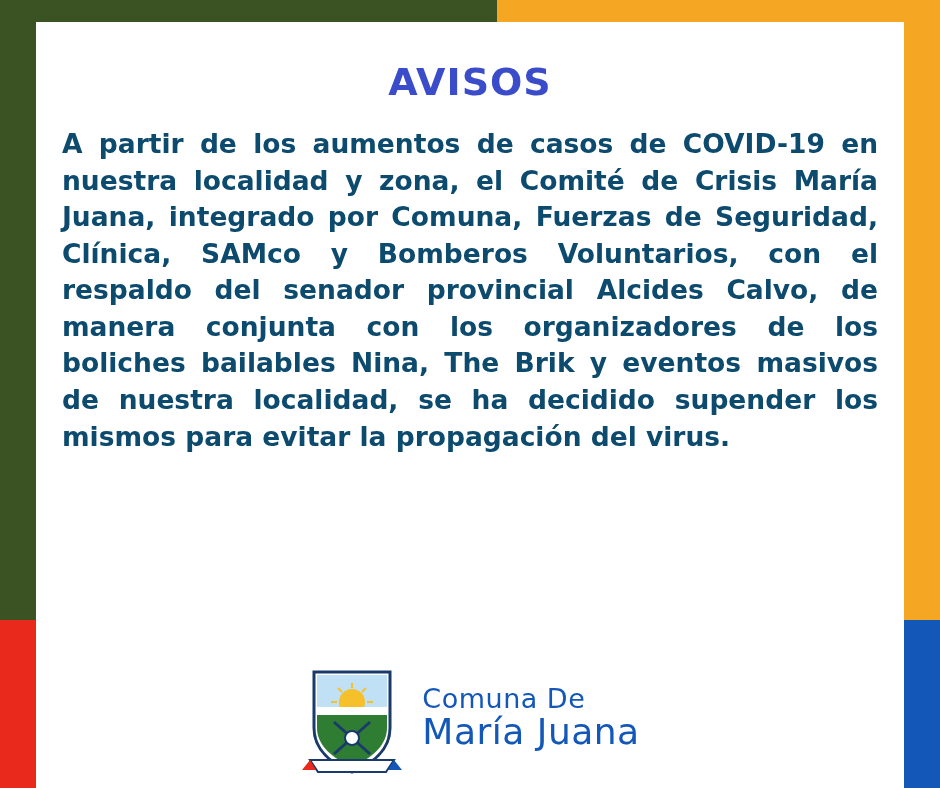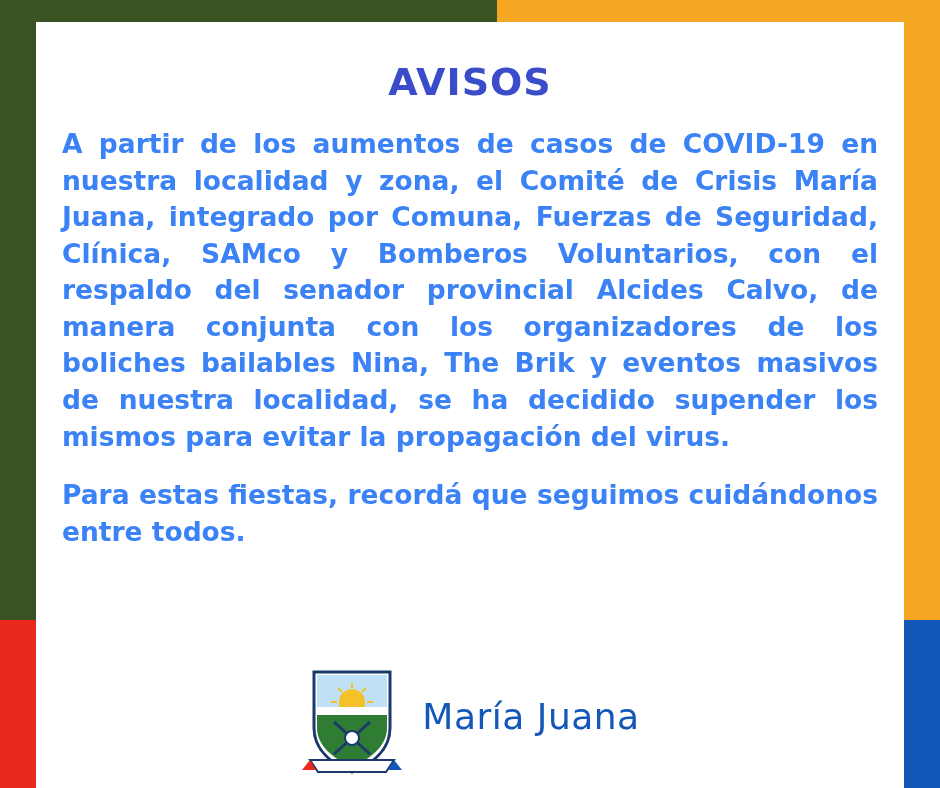--- a/index.html
+++ b/index.html
@@ -89,21 +89,21 @@
     text-align: center;
     color: #3b4cca;
     font-weight: bold;
     font-size: 38px;
     letter-spacing: 1px;
     margin: 14px 0 22px 0;
     font-family: "DejaVu Sans", sans-serif;
   }
 
   .body-text {
-    color: #3b82f6;
+    color: #0c4a6e;
     font-weight: bold;
     font-size: 26.5px;
     line-height: 1.38;
     text-align: justify;
     font-family: "DejaVu Sans", sans-serif;
     margin: 0 0 22px 0;
     hyphens: none;
   }
   .body-text:last-of-type {
     margin-bottom: 0;
@@ -164,21 +164,20 @@
   <div class="block block-orange-right"></div>
   <div class="block block-red"></div>
   <div class="block block-white-bottom"></div>
   <div class="block block-blue"></div>
 
   <div class="card">
 
     <div class="title">AVISOS</div>
 
     <p class="body-text">A partir de los aumentos de casos de COVID-19 en nuestra localidad y zona, el Comité de Crisis María Juana, integrado por Comuna, Fuerzas de Seguridad, Clínica, SAMco y Bomberos Voluntarios, con el respaldo del senador provincial Alcides Calvo, de manera conjunta con los organizadores de los boliches bailables Nina, The Brik y eventos masivos de nuestra localidad, se ha decidido supender los mismos para evitar la propagación del virus.</p>
-    <p class="body-text">Para estas fiestas, recordá que seguimos cuidándonos entre todos.</p>
 
     <div class="logo-row">
       <div class="crest">
         <svg viewBox="0 0 104 116" width="104" height="116" xmlns="http://www.w3.org/2000/svg">
 
           <path d="M14 10 H90 V66 C90 88 72 102 52 110 C32 102 14 88 14 66 Z" fill="#ffffff" stroke="#1a3a6b" stroke-width="3"></path>
 
           <path d="M17 13 H87 V45 H17 Z" fill="#bfe0f5"></path>
           <circle cx="52" cy="40" r="13" fill="#f5c02a"></circle>
           <g stroke="#f5c02a" stroke-width="2">
@@ -198,18 +197,19 @@
             <line x1="70" y1="60" x2="34" y2="92"></line>
           </g>
           <circle cx="52" cy="76" r="7" fill="#ffffff" stroke="#1a3a6b" stroke-width="2"></circle>
 
           <path d="M10 98 H94 L86 110 H18 Z" fill="#ffffff" stroke="#1a3a6b" stroke-width="2"></path>
           <path d="M10 98 L2 108 L16 108 Z" fill="#e8291c"></path>
           <path d="M94 98 L102 108 L88 108 Z" fill="#1357b8"></path>
         </svg>
       </div>
       <div class="logo-words">
+        <div class="logo-line1">Comuna De</div>
         <div class="logo-line2">María Juana</div>
       </div>
     </div>
 
   </div>
 </div>
 
 </body></html>

